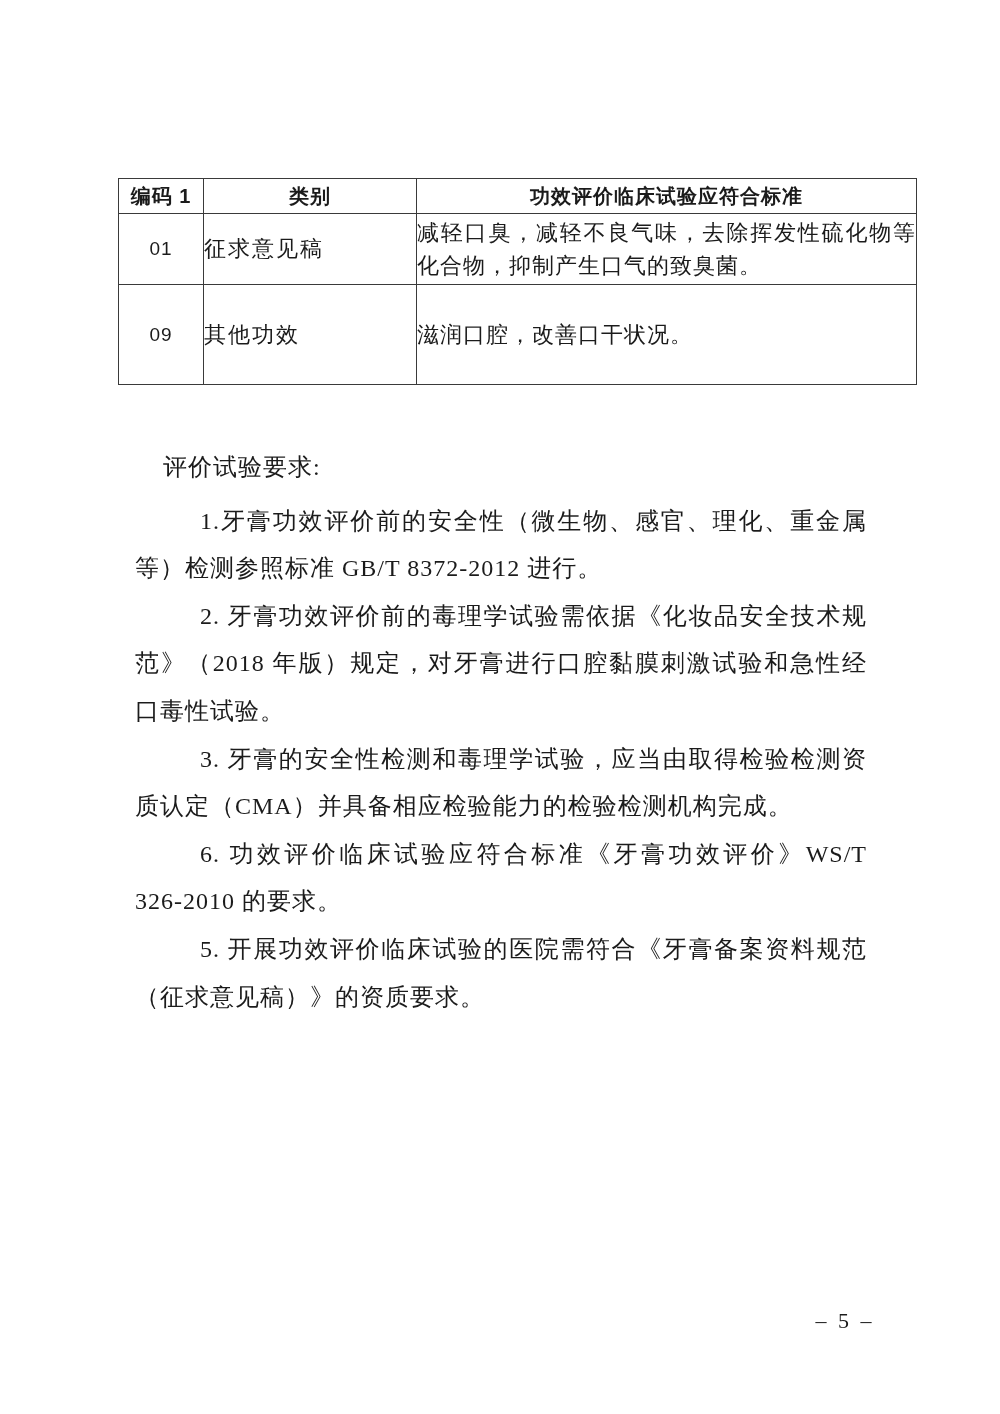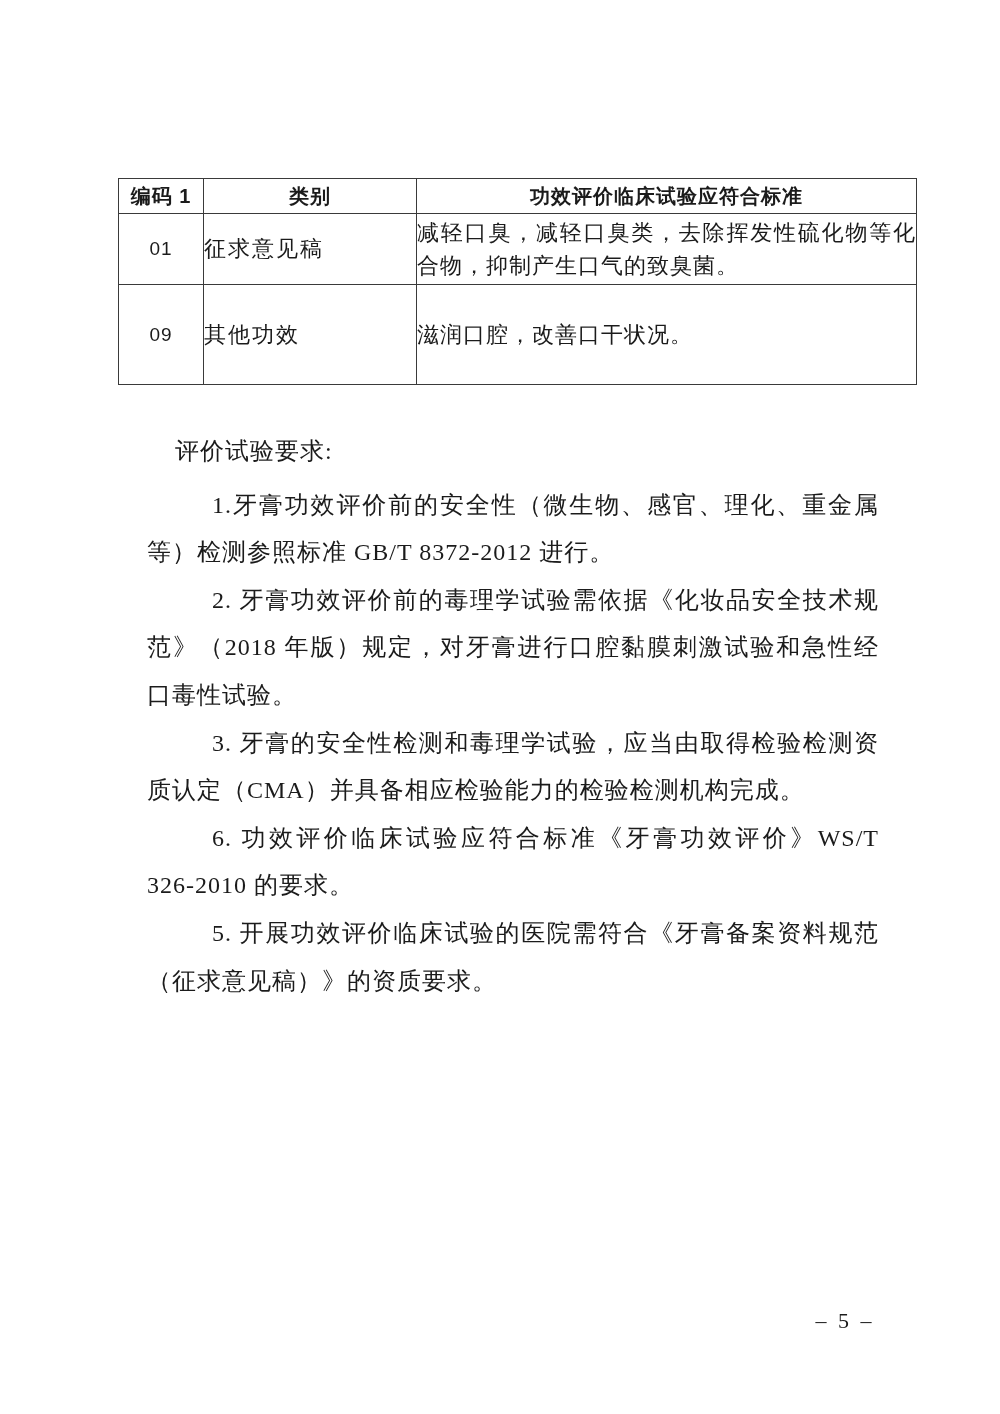--- a/index.html
+++ b/index.html
@@ -67,28 +67,27 @@
     padding-right: 7px;
     text-align: justify;
     text-align-last: left;
     letter-spacing: 1px;
   }
 
   
   .body-text {
     position: absolute;
     left: 135px;
-    top: 428px;
+    top: 444px;
     width: 732px;
     font-size: 24px;
     line-height: 47.6px;
     text-align: justify;
     text-align-last: left;
     letter-spacing: 1px;
-    margin-left: 12px;
   }
   .section-title {
     text-indent: 28px;
     margin: 0 0 6px 0;
   }
   .req-item {
     text-indent: 65px;
     margin: 0;
   }
 
@@ -119,21 +118,21 @@
         <tr>
           <th class="h-cell">编码 1</th>
           <th class="h-cell">类别</th>
           <th class="h-cell">功效评价临床试验应符合标准</th>
         </tr>
       </thead>
       <tbody>
         <tr class="row-08">
           <td class="code-cell">01</td>
           <td class="category-cell">征求意见稿</td>
-          <td class="claims-cell">减轻口臭，减轻口臭类，去除挥发性硫化物等化合物，抑制产生口气的致臭菌。</td>
+          <td class="claims-cell">减轻口臭，减轻不良气味，去除挥发性硫化物等化合物，抑制产生口气的致臭菌。</td>
         </tr>
         <tr class="row-09">
           <td class="code-cell">09</td>
           <td class="category-cell">其他功效</td>
           <td class="claims-cell">滋润口腔，改善口干状况。</td>
         </tr>
       </tbody>
     </table>
   </div>
 

